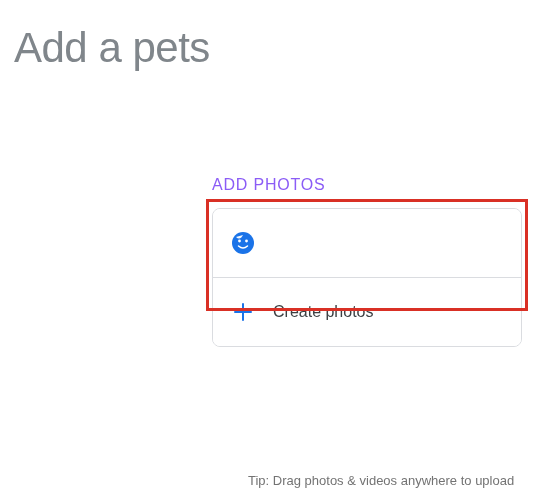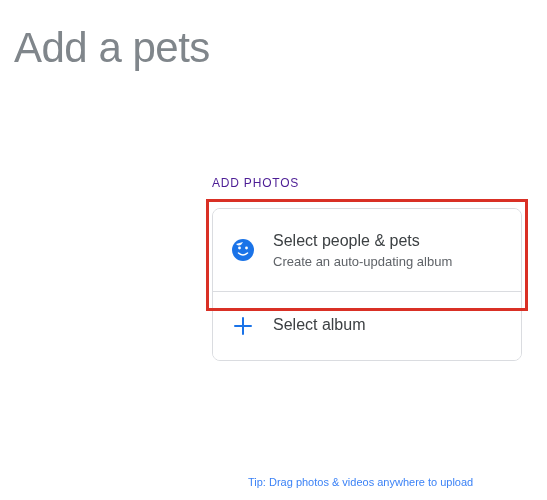--- a/index.html
+++ b/index.html
@@ -16,23 +16,23 @@
       left: 14px;
       font-size: 42px;
       font-weight: 400;
       color: #80868b;
       letter-spacing: -0.5px;
     }
     .section-label {
       position: absolute;
       top: 176px;
       left: 212px;
-      font-size: 12px;
+      font-size: 16px;
       font-weight: 500;
-      color: #4c1d95;
+      color: #8b5cf6;
       letter-spacing: 0.8px;
     }
     .card-container {
       position: absolute;
       top: 208px;
       left: 212px;
       width: 310px;
       border: 1px solid #dadce0;
       border-radius: 8px;
       overflow: hidden;
@@ -73,54 +73,50 @@
       left: 206px;
       width: 322px;
       height: 112px;
       border: 3px solid #d93025;
       pointer-events: none;
     }
     .tip {
       position: absolute;
       bottom: 12px;
       left: 248px;
-      font-size: 11px;
-      color: #3b82f6;
+      font-size: 13px;
+      color: #737373;
     }
   </style>
 </head>
 <body>
 
 <div class="title">Add a pets</div>
 
 <div class="section-label">ADD PHOTOS</div>
 
 <div class="card-container">
   <div class="card-option">
     <span class="option-icon">
       <svg viewBox="0 0 24 24" width="24" height="24">
         <circle cx="12" cy="12" r="11" fill="#1a73e8"></circle>
         <circle cx="8.5" cy="10" r="1.4" fill="#fff"></circle>
         <circle cx="15.5" cy="10" r="1.4" fill="#fff"></circle>
         <path d="M 7.5 15 Q 12 19 16.5 15" stroke="#fff" stroke-width="1.5" fill="none" stroke-linecap="round"></path>
         <path d="M 5 6 Q 9 10 12 4" fill="#fff" opacity="0.95"></path>
       </svg>
     </span>
-    <div class="option-text">
-      <span class="option-title">Select people &amp; pets</span>
-      <span class="option-subtitle">Create an auto-updating album</span>
-    </div>
   </div>
   <div class="card-option">
     <span class="option-icon">
       <svg viewBox="0 0 24 24" width="24" height="24">
         <path d="M 12 4 L 12 20 M 4 12 L 20 12" stroke="#1a73e8" stroke-width="2" stroke-linecap="round"></path>
       </svg>
     </span>
     <div class="option-text">
-      <span class="option-title">Select album</span>
+      <span class="option-title">Create photos</span>
     </div>
   </div>
 </div>
 
 <div class="highlight-box"></div>
 
 <div class="tip">Tip: Drag photos &amp; videos anywhere to upload</div>
 
 </body></html>

